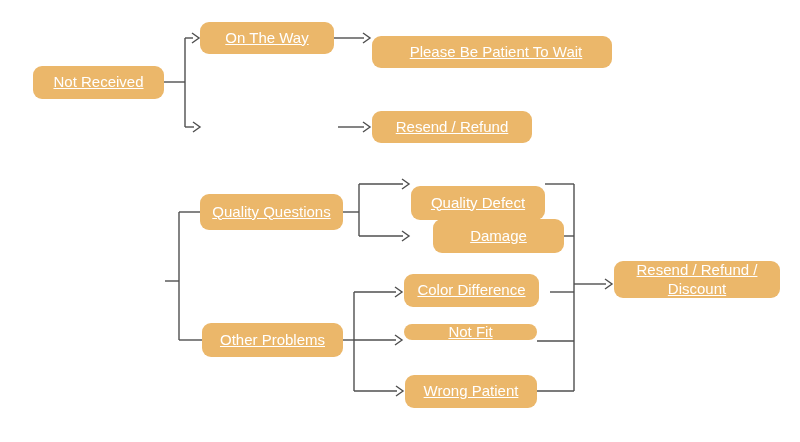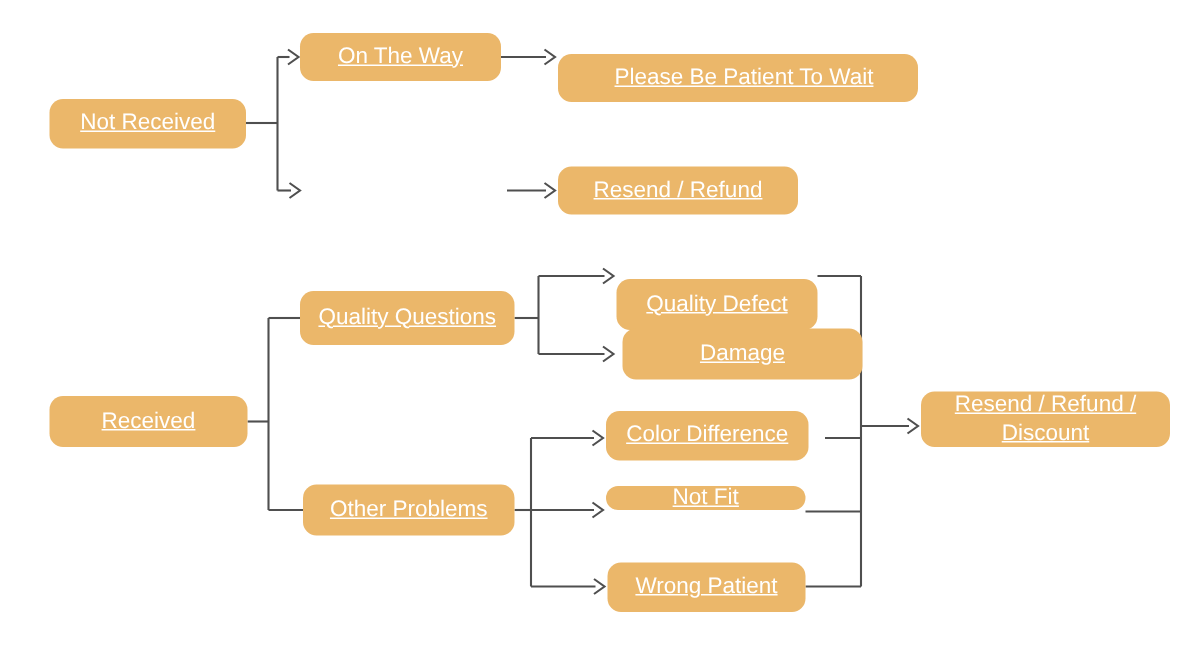--- a/index.html
+++ b/index.html
@@ -35,21 +35,21 @@
   
   .n-not-received      {left:33px;  top:66px;  width:131px; height:33px;}
   .n-on-the-way        {left:200px; top:22px;  width:134px; height:32px;}
   .n-please-wait       {left:372px; top:36px;  width:240px; height:32px;padding-left:14px;}
   .n-returned-lost     {left:202px; top:111px; width:136px; height:32px;}
   .n-resend-refund     {left:372px; top:111px; width:160px; height:32px;}
   .n-received          {left:33px;  top:264px; width:132px; height:34px;}
   .n-quality-problems  {left:200px; top:194px; width:143px; height:36px;}
   .n-other-questions   {left:202px; top:323px; width:141px; height:34px;}
   .n-quality-defect    {left:411px; top:167px; width:134px; height:34px;margin-top:19px;}
-  .n-damage            {left:415px; top:219px; width:160px; height:34px;}
+  .n-damage            {left:433px; top:219px; width:131px; height:34px;}
   .n-color-difference  {left:404px; top:274px; width:135px; height:33px;}
   .n-not-fit           {left:404px; top:324px; width:133px; height:16px;}
   .n-wrong-delivery    {left:405px; top:375px; width:132px; height:33px;}
   .n-resend-discount   {left:614px; top:261px; width:166px; height:37px;}
 </style>
 </head>
 <body>
 
 <div class="canvas">
 
@@ -94,21 +94,20 @@
     <line x1="537" y1="391" x2="574" y2="391"></line>
     <line x1="574" y1="184" x2="574" y2="391"></line>
     <line x1="574" y1="284" x2="606" y2="284"></line>
     <path class="head" d="M605,279 L612,284 L605,289"></path>
   </svg>
 
   <div class="node n-not-received">Not Received</div>
   <div class="node n-on-the-way">On The Way</div>
   <div class="node n-please-wait">Please Be Patient To Wait</div>
   <div class="node n-resend-refund">Resend / Refund</div>
-  <div class="node n-received">Received</div>
   <div class="node n-quality-problems">Quality Questions</div>
   <div class="node n-other-questions">Other Problems</div>
   <div class="node n-quality-defect">Quality Defect</div>
   <div class="node n-damage">Damage</div>
   <div class="node n-color-difference">Color Difference</div>
   <div class="node n-not-fit">Not Fit</div>
   <div class="node n-wrong-delivery">Wrong Patient</div>
   <div class="node n-resend-discount wrap">Resend / Refund / Discount</div>
 
 </div>

